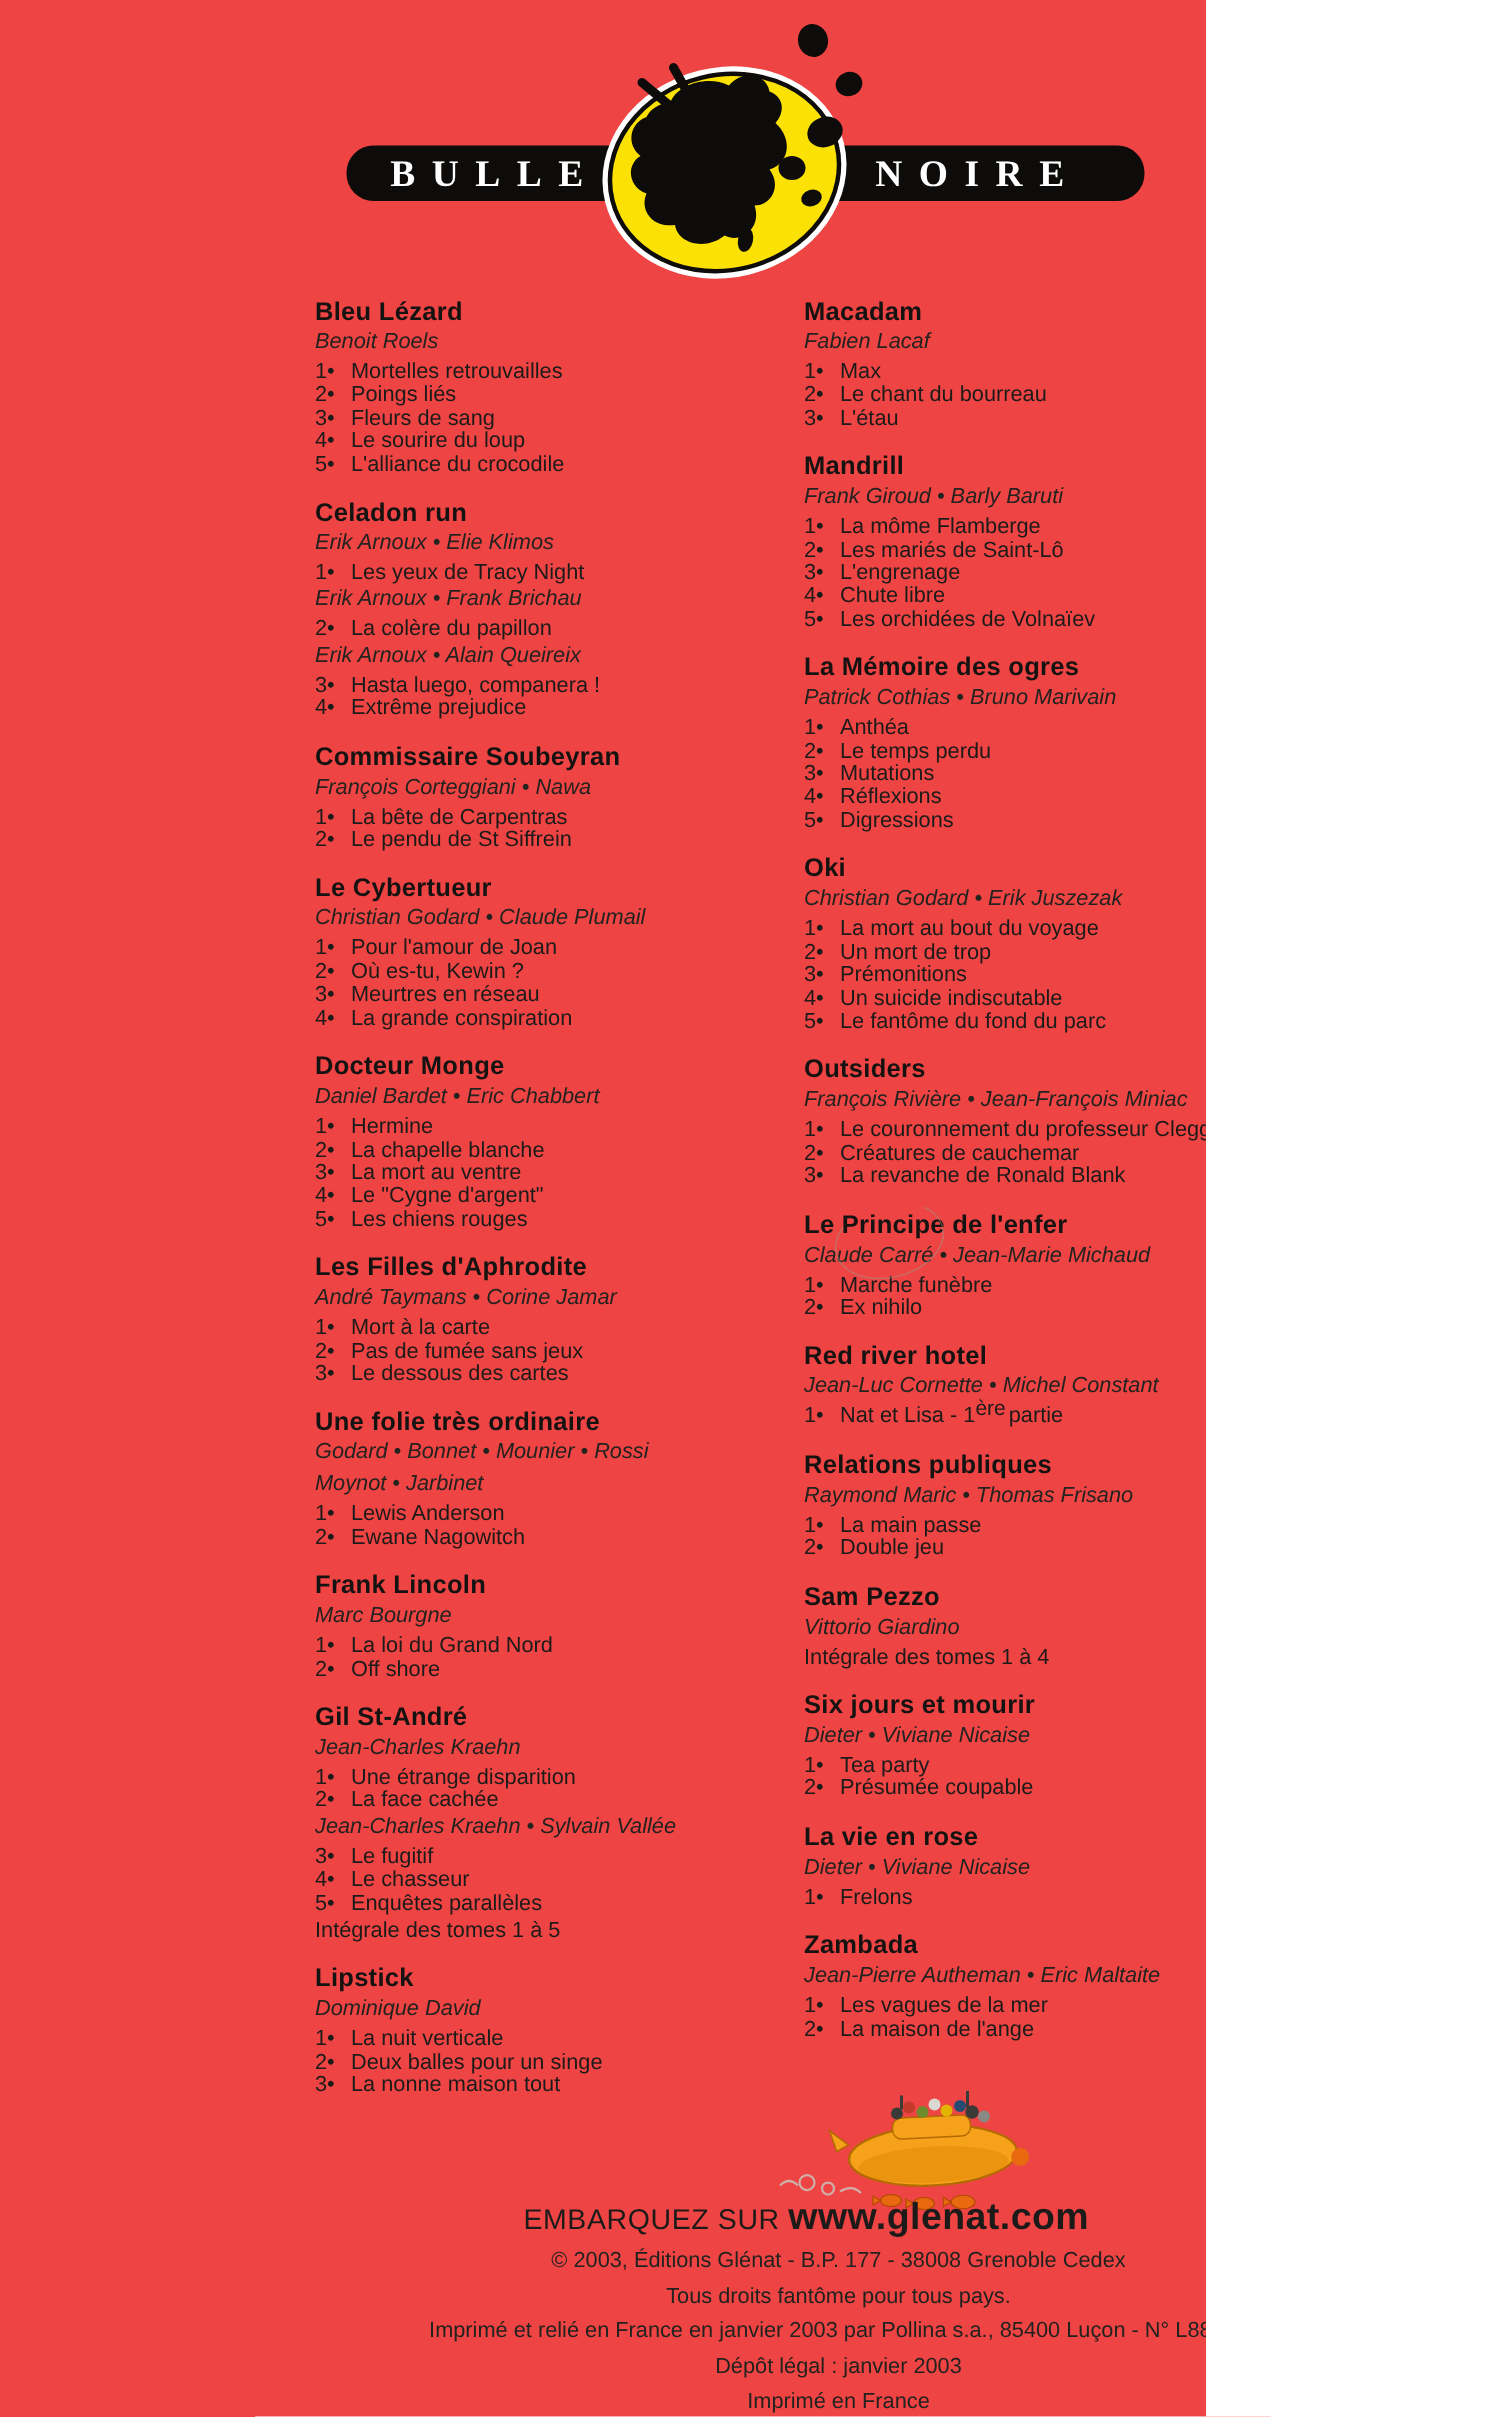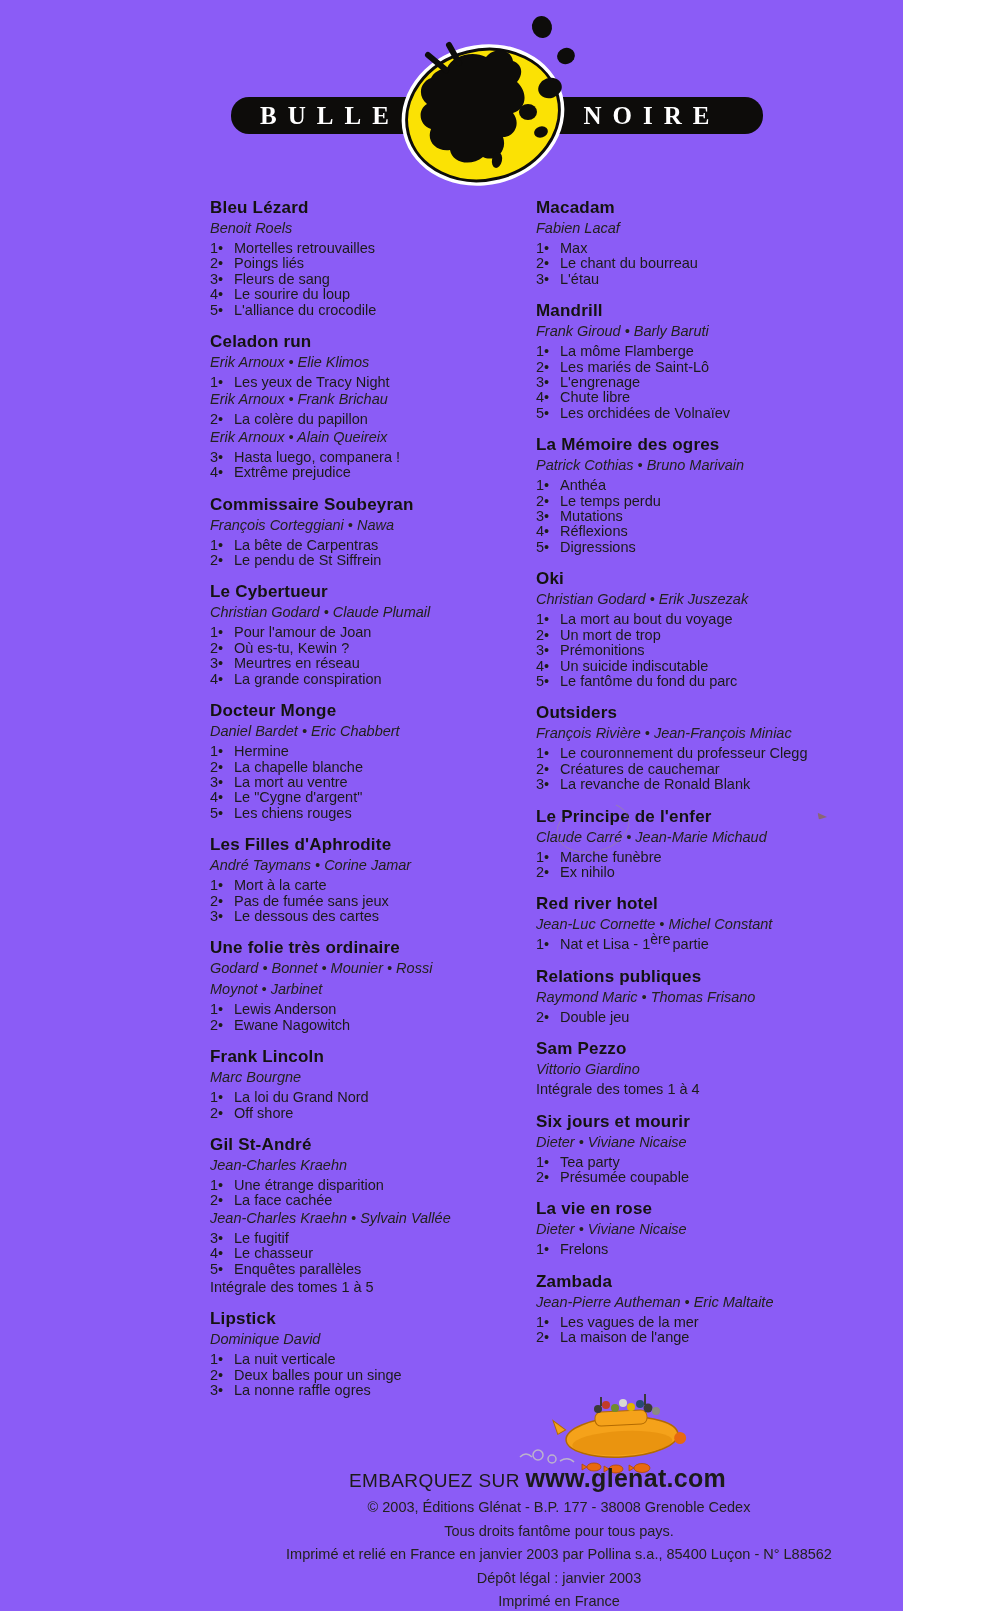--- a/index.html
+++ b/index.html
@@ -1,16 +1,16 @@
 <!DOCTYPE html>
 <html><head>
 <meta charset="utf-8">
 <style>
   html,body{margin:0;padding:0;background:#ffffff;}
-  .page{position:relative;width:903px;height:1611px;background:#8b5cf6;overflow:hidden;
+  .page{position:relative;width:804px;height:1611px;background:#ef4444;overflow:hidden;
         font-family:"Liberation Sans",sans-serif;color:#1c1b19;}
   
   .logo-svg{position:absolute;left:0;top:0;}
   
   .col{position:absolute;top:197px;}
   #left-col{left:210px;width:300px;}
   #right-col{left:536px;width:460px;}
   .section{margin-bottom:13px;}
   .series-title{font-weight:bold;font-size:17px;line-height:21px;letter-spacing:.2px;color:#141311;margin-bottom:2px;}
   .authors{font-style:italic;font-size:14.5px;line-height:16px;margin:1px 0 5px 0;color:#23221f;}
@@ -137,21 +137,21 @@
         <div class="item"><span class="num">3•</span><span class="txt">Le fugitif</span></div>
         <div class="item"><span class="num">4•</span><span class="txt">Le chasseur</span></div>
         <div class="item"><span class="num">5•</span><span class="txt">Enquêtes parallèles</span></div>
         <div class="note">Intégrale des tomes 1 à 5</div>
       </div>
       <div class="section">
         <div class="series-title">Lipstick</div>
         <div class="authors">Dominique David</div>
         <div class="item"><span class="num">1•</span><span class="txt">La nuit verticale</span></div>
         <div class="item"><span class="num">2•</span><span class="txt">Deux balles pour un singe</span></div>
-        <div class="item"><span class="num">3•</span><span class="txt">La nonne raffle ogres</span></div>
+        <div class="item"><span class="num">3•</span><span class="txt">La nonne maison tout</span></div>
       </div>
     </div>
   <div class="col" id="right-col">
       <div class="section">
         <div class="series-title">Macadam</div>
         <div class="authors">Fabien Lacaf</div>
         <div class="item"><span class="num">1•</span><span class="txt">Max</span></div>
         <div class="item"><span class="num">2•</span><span class="txt">Le chant du bourreau</span></div>
         <div class="item"><span class="num">3•</span><span class="txt">L'étau</span></div>
       </div>
@@ -196,20 +196,21 @@
         <div class="item"><span class="num">2•</span><span class="txt">Ex nihilo</span></div>
       </div>
       <div class="section">
         <div class="series-title">Red river hotel</div>
         <div class="authors">Jean-Luc Cornette • Michel Constant</div>
         <div class="item"><span class="num">1•</span><span class="txt">Nat et Lisa - 1</span><sup class="">ère</sup><span class="txt">partie</span></div>
       </div>
       <div class="section">
         <div class="series-title">Relations publiques</div>
         <div class="authors">Raymond Maric • Thomas Frisano</div>
+        <div class="item"><span class="num">1•</span><span class="txt">La main passe</span></div>
         <div class="item"><span class="num">2•</span><span class="txt">Double jeu</span></div>
       </div>
       <div class="section">
         <div class="series-title">Sam Pezzo</div>
         <div class="authors">Vittorio Giardino</div>
         <div class="note">Intégrale des tomes 1 à 4</div>
       </div>
       <div class="section">
         <div class="series-title">Six jours et mourir</div>
         <div class="authors">Dieter • Viviane Nicaise</div>

